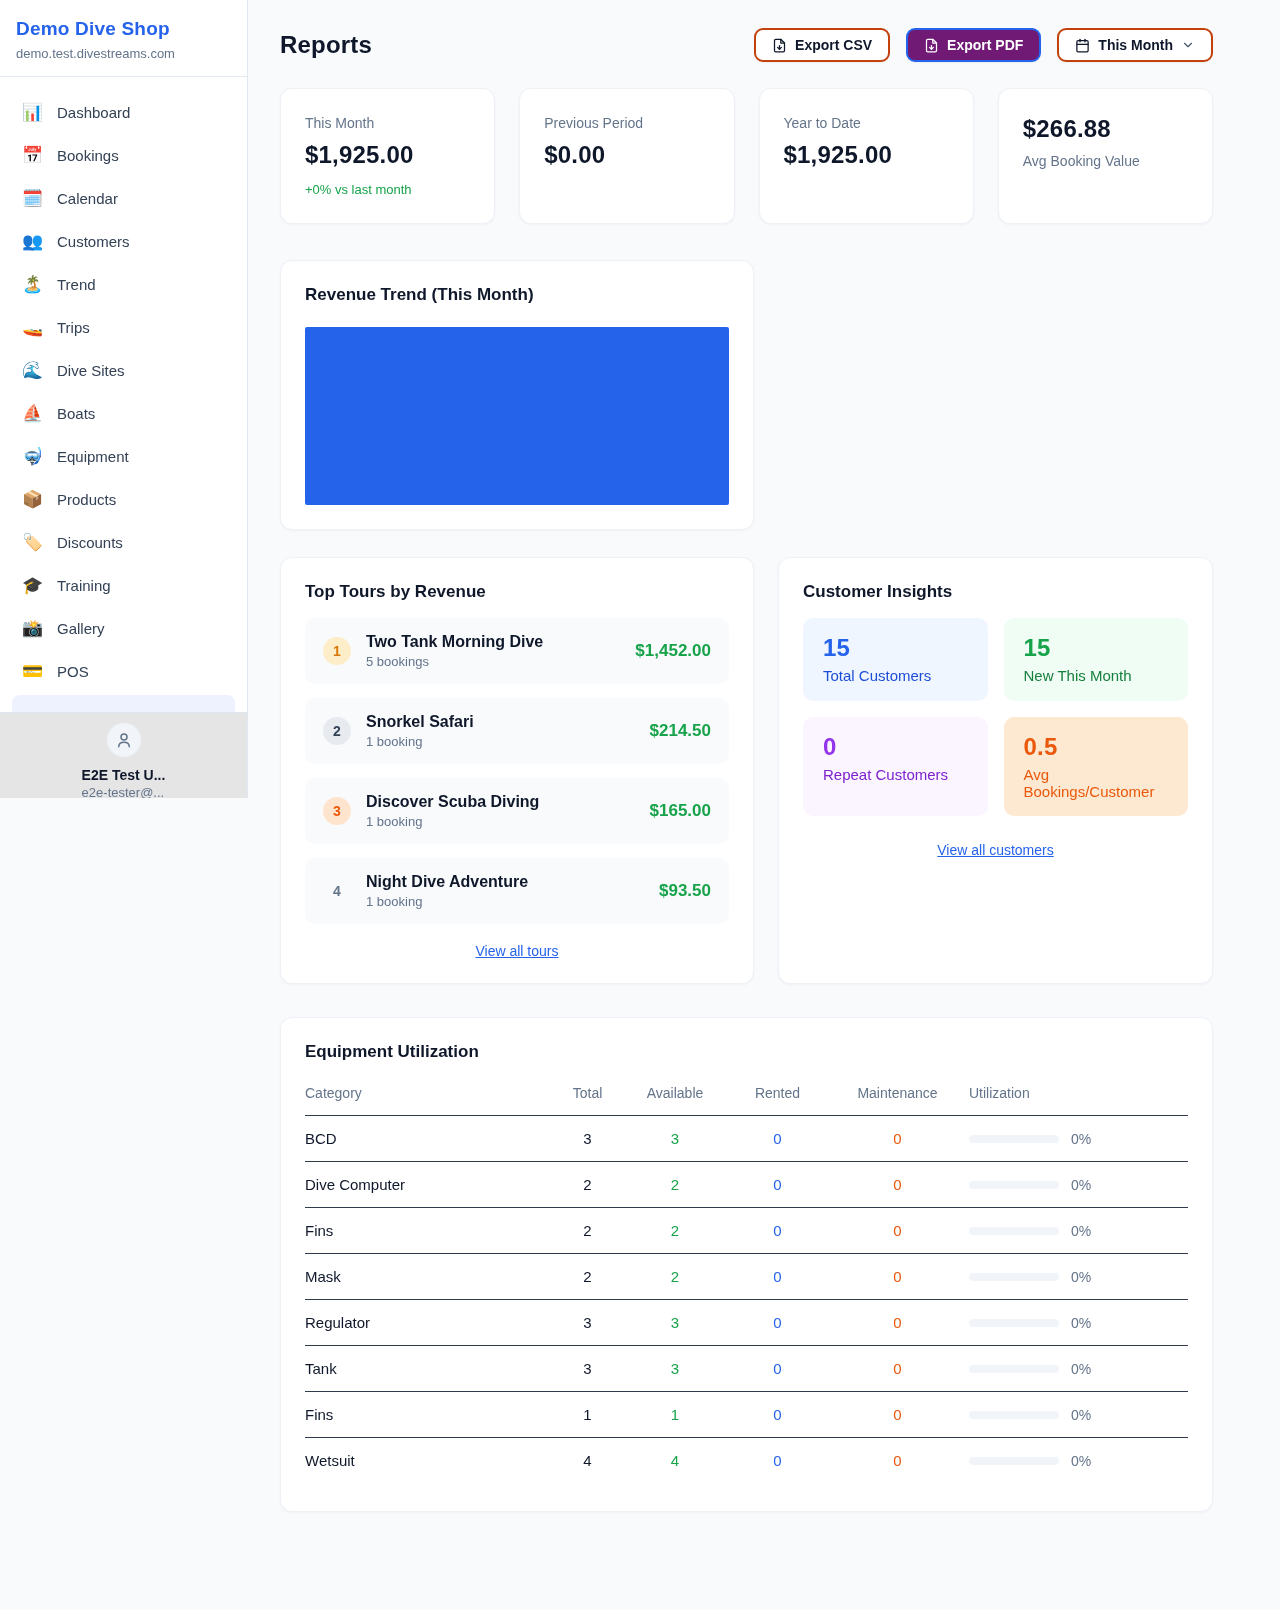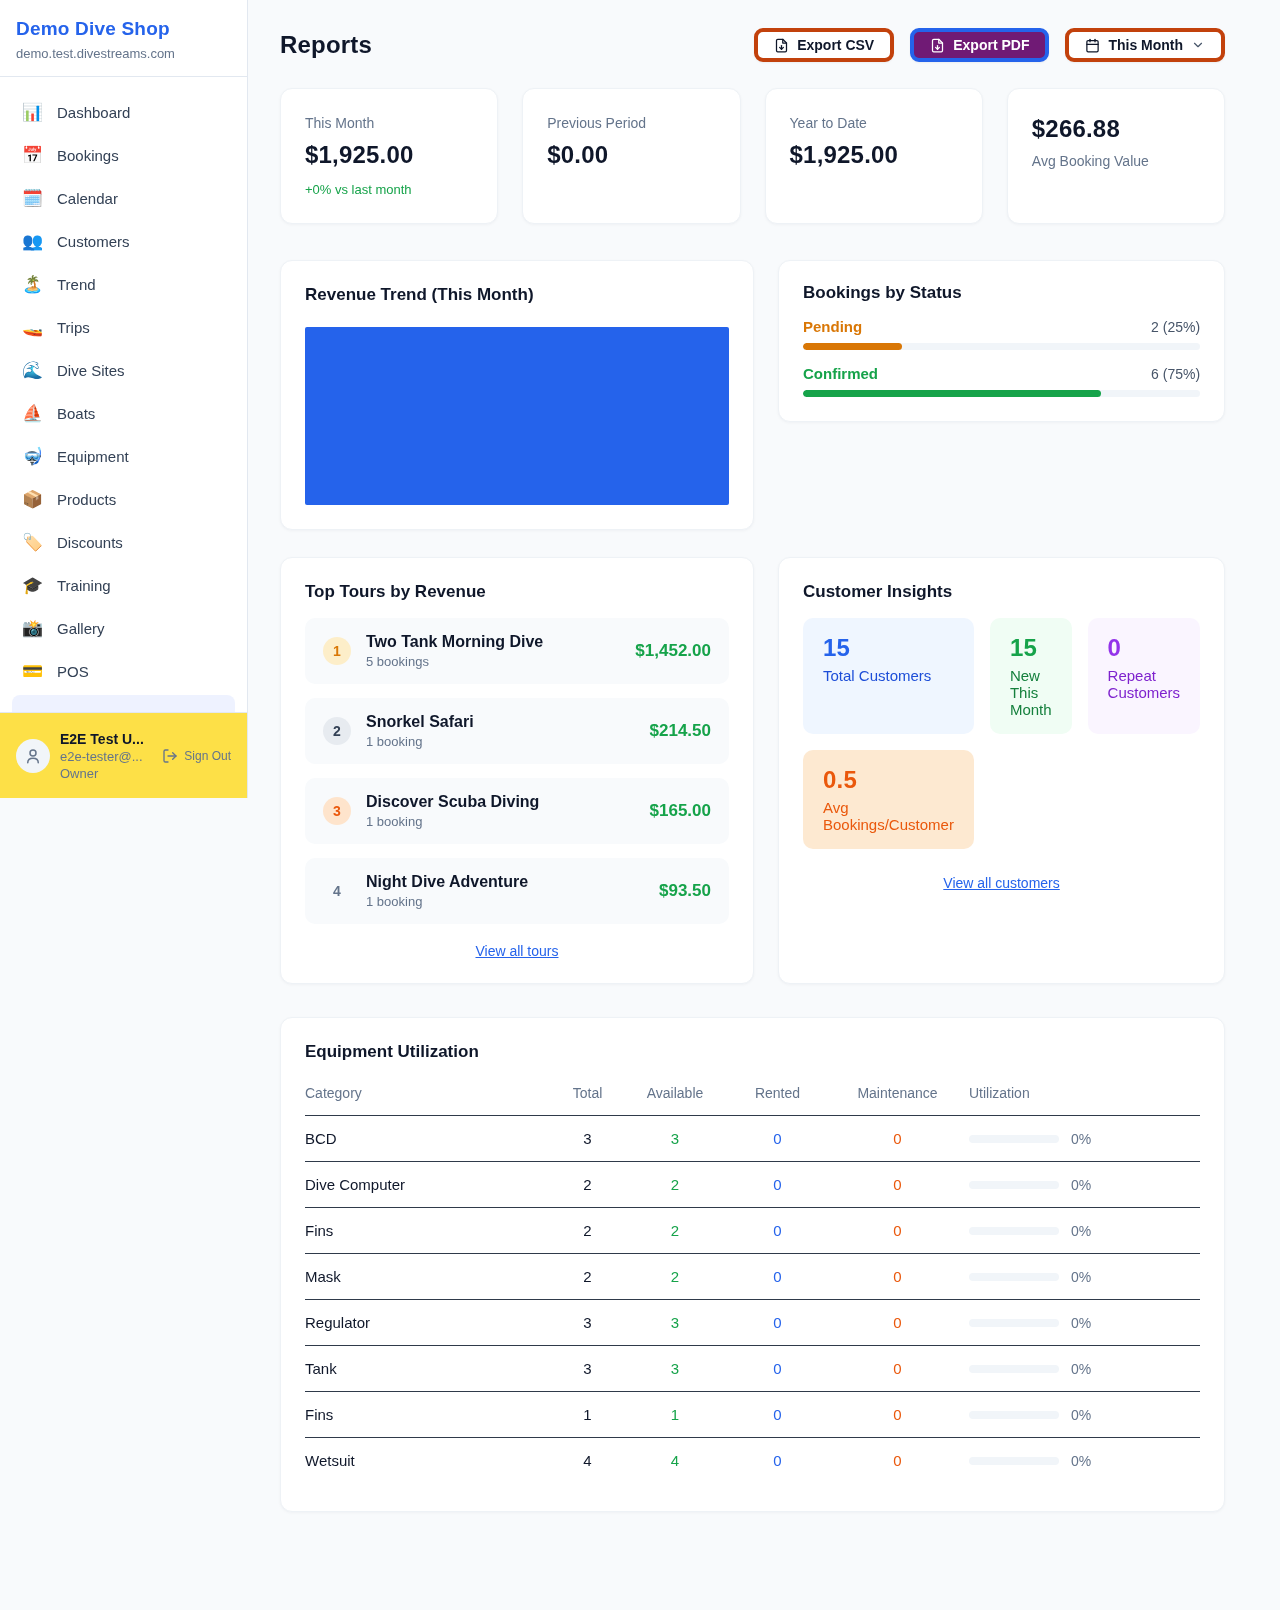--- a/index.html
+++ b/index.html
@@ -20,41 +20,42 @@
   .nav { padding:14px 12px 0; }
   .nav-item {
     display:flex; align-items:center; gap:13px; height:43px; padding:0 10px;
     border-radius:8px; cursor:pointer; color:#334155; font-size:15px;
   }
   .nav-icon { width:22px; font-size:17px; text-align:center; line-height:1; }
   .nav-active-partial {
     height:26px; margin:2px 0 0; border-radius:8px; background:#eef2ff;
   }
   .side-footer {
-    position:absolute; left:0; right:0; bottom:0; height:86px; background:#fde047;
+    position:absolute; left:0; right:0; bottom:0; height:86px; background:#e5e5e5;
     border-top:1px solid #e2e8f0; display:flex; align-items:center; gap:10px;
     padding:10px 16px;
+    flex-direction:column;
   }
   .avatar {
     width:34px; height:34px; border-radius:50%; background:#f1f5f9; flex-shrink:0;
     display:flex; align-items:center; justify-content:center; color:#64748b;
   }
   .user-info { flex:1; min-width:0; }
   .user-name { font-size:14px; font-weight:700; color:#0f172a; white-space:nowrap; }
   .user-email, .user-role { font-size:13px; color:#64748b; margin-top:2px; white-space:nowrap; }
   .signout { display:flex; align-items:center; gap:6px; color:#64748b; font-size:12px; cursor:pointer; flex-shrink:0; }
   
   .main { flex:1; padding:28px 67px 60px 32px; }
   .page-header { display:flex; align-items:center; justify-content:space-between; margin-bottom:26px; }
   .page-title { font-size:24px; font-weight:800; color:#0f172a; letter-spacing:.2px; }
   .header-actions { display:flex; gap:16px; }
   .btn {
     display:flex; align-items:center; gap:8px; height:34px; padding:0 16px;
     border-radius:9px; font-size:14px; font-weight:600; cursor:pointer;
-    background:#fff; border:4px solid #c2410c; color:#0f172a;
+    background:#fff; border:2px solid #c2410c; color:#0f172a;
     box-shadow:0 1px 2px rgba(15,23,42,.05);
   }
   .btn-primary { background:#701a75; border-color:#2563eb; color:#fff; }
   .btn svg { display:block; }
   
   .card {
     background:#fff; border-radius:12px; border:1px solid #eef2f6;
     box-shadow:0 1px 3px rgba(15,23,42,.04);
   }
   .card-title { font-size:17px; font-weight:700; color:#0f172a; }
@@ -98,21 +99,21 @@
   .rank-2 { background:#e7ebf0; color:#334155; }
   .rank-3 { background:#fee4cc; color:#ea580c; }
   .rank-4 { background:transparent; color:#64748b; }
   .tour-name { font-size:16px; font-weight:600; color:#0f172a; }
   .tour-sub { font-size:13px; color:#64748b; margin-top:3px; }
   .tour-amount { margin-left:auto; font-size:17px; font-weight:700; color:#16a34a; }
   .view-link { display:block; text-align:center; font-size:14px; color:#2563eb; cursor:pointer;text-decoration:underline; }
   .tours-card .view-link { margin-top:19px; }
   
   .insights-card { padding:24px; }
-  .tiles-grid { display:grid; grid-template-columns:1fr 1fr 1fr; gap:16px; margin-top:16px; }
+  .tiles-grid { display:grid; grid-template-columns:1fr 1fr; gap:16px; margin-top:16px; }
   .tile { border-radius:10px; padding:16px 20px; min-height:83px; }
   .tile-value { font-size:24px; font-weight:800; letter-spacing:.2px; }
   .tile-label { font-size:15px; margin-top:5px; }
   .tile-blue { background:#eff6ff; } .tile-blue .tile-value { color:#2563eb; } .tile-blue .tile-label { color:#1d4ed8; }
   .tile-green { background:#f0fdf4; } .tile-green .tile-value { color:#16a34a; } .tile-green .tile-label { color:#15803d; }
   .tile-purple { background:#faf5ff; } .tile-purple .tile-value { color:#9333ea; } .tile-purple .tile-label { color:#7e22ce; }
   .tile-orange { background:#fde9d1; } .tile-orange .tile-value { color:#ea580c; } .tile-orange .tile-label { color:#ea580c; }
   .insights-card .view-link { margin-top:26px; }
   
   .equipment-card { padding:24px 24px 28px; }
@@ -284,41 +285,20 @@
       <div class="stat-value">$266.88</div>
       <div class="stat-label">Avg Booking Value</div>
     </div>
   </div>
 
   <div class="row-2col charts-row">
     <div class="card revenue-card">
       <div class="card-title">Revenue Trend (This Month)</div>
       <div class="revenue-plot"></div>
     </div>
-    <div class="card status-card">
-      <div class="card-title">Bookings by Status</div>
-      <div class="status-row">
-        <div class="status-head">
-          <span class="status-label pending">Pending</span>
-          <span class="status-count">2 (25%)</span>
-        </div>
-        <div class="bar-track">
-          <div class="bar-fill pending" style="width: 25%;"></div>
-        </div>
-      </div>
-      <div class="status-row">
-        <div class="status-head">
-          <span class="status-label confirmed">Confirmed</span>
-          <span class="status-count">6 (75%)</span>
-        </div>
-        <div class="bar-track">
-          <div class="bar-fill confirmed" style="width: 75%;"></div>
-        </div>
-      </div>
-    </div>
   </div>
 
   <div class="row-2col lists-row">
     <div class="card tours-card">
       <div class="card-title">Top Tours by Revenue</div>
       <div class="tour-rows">
         <div class="tour-row">
           <div class="rank-badge rank-1">1</div>
           <div>
             <div class="tour-name">Two Tank Morning Dive</div>

